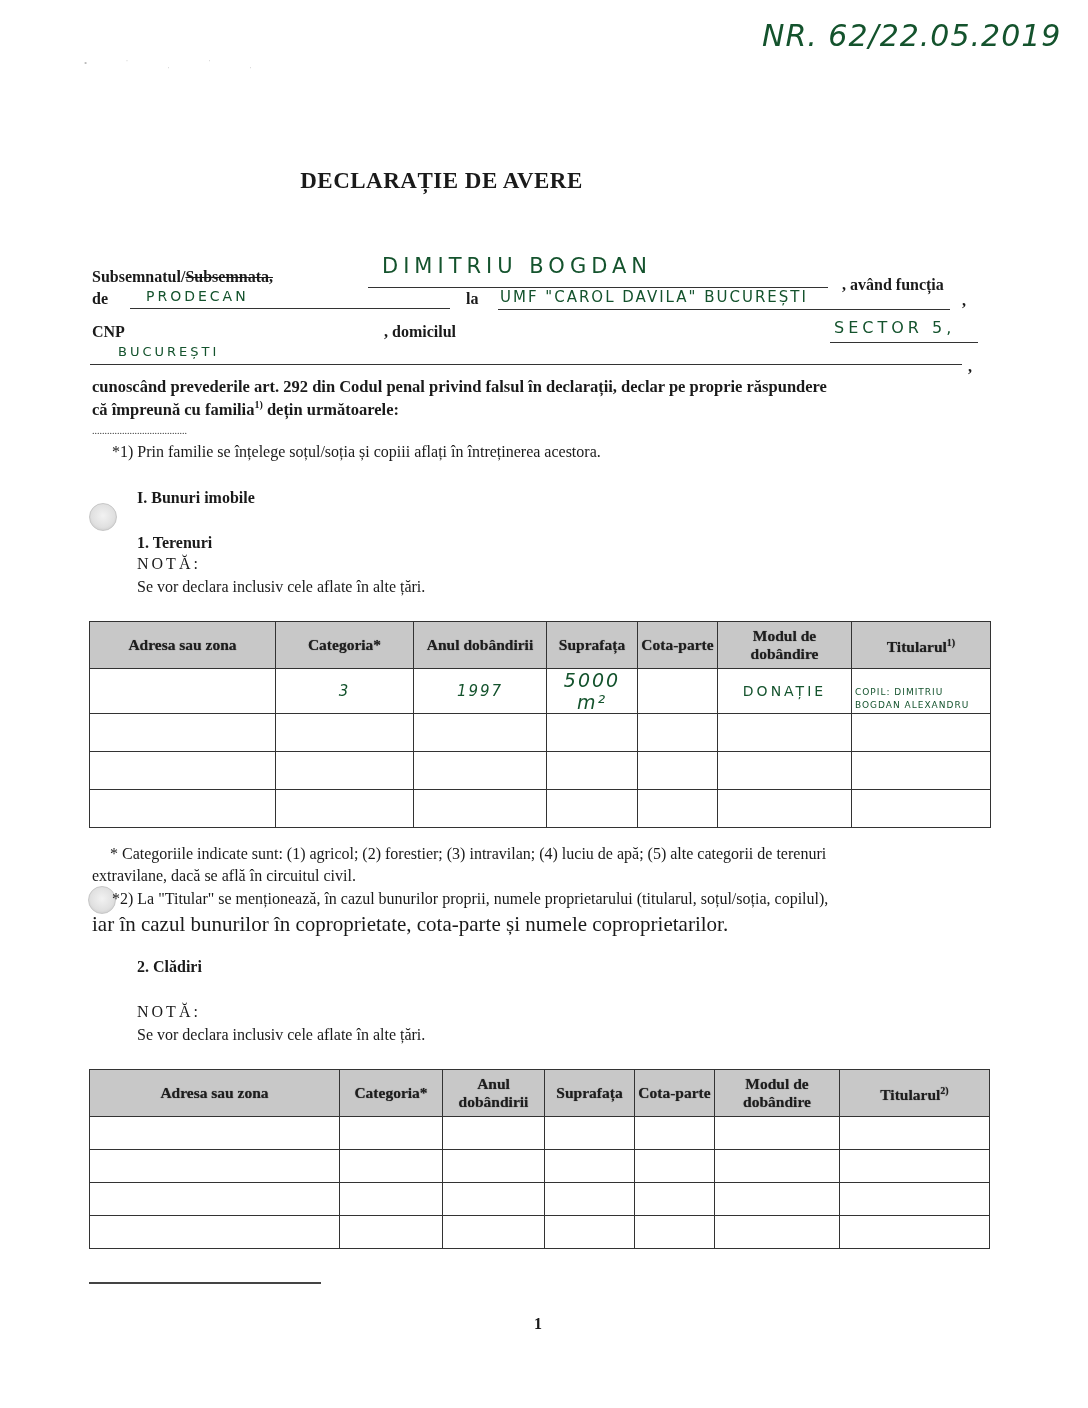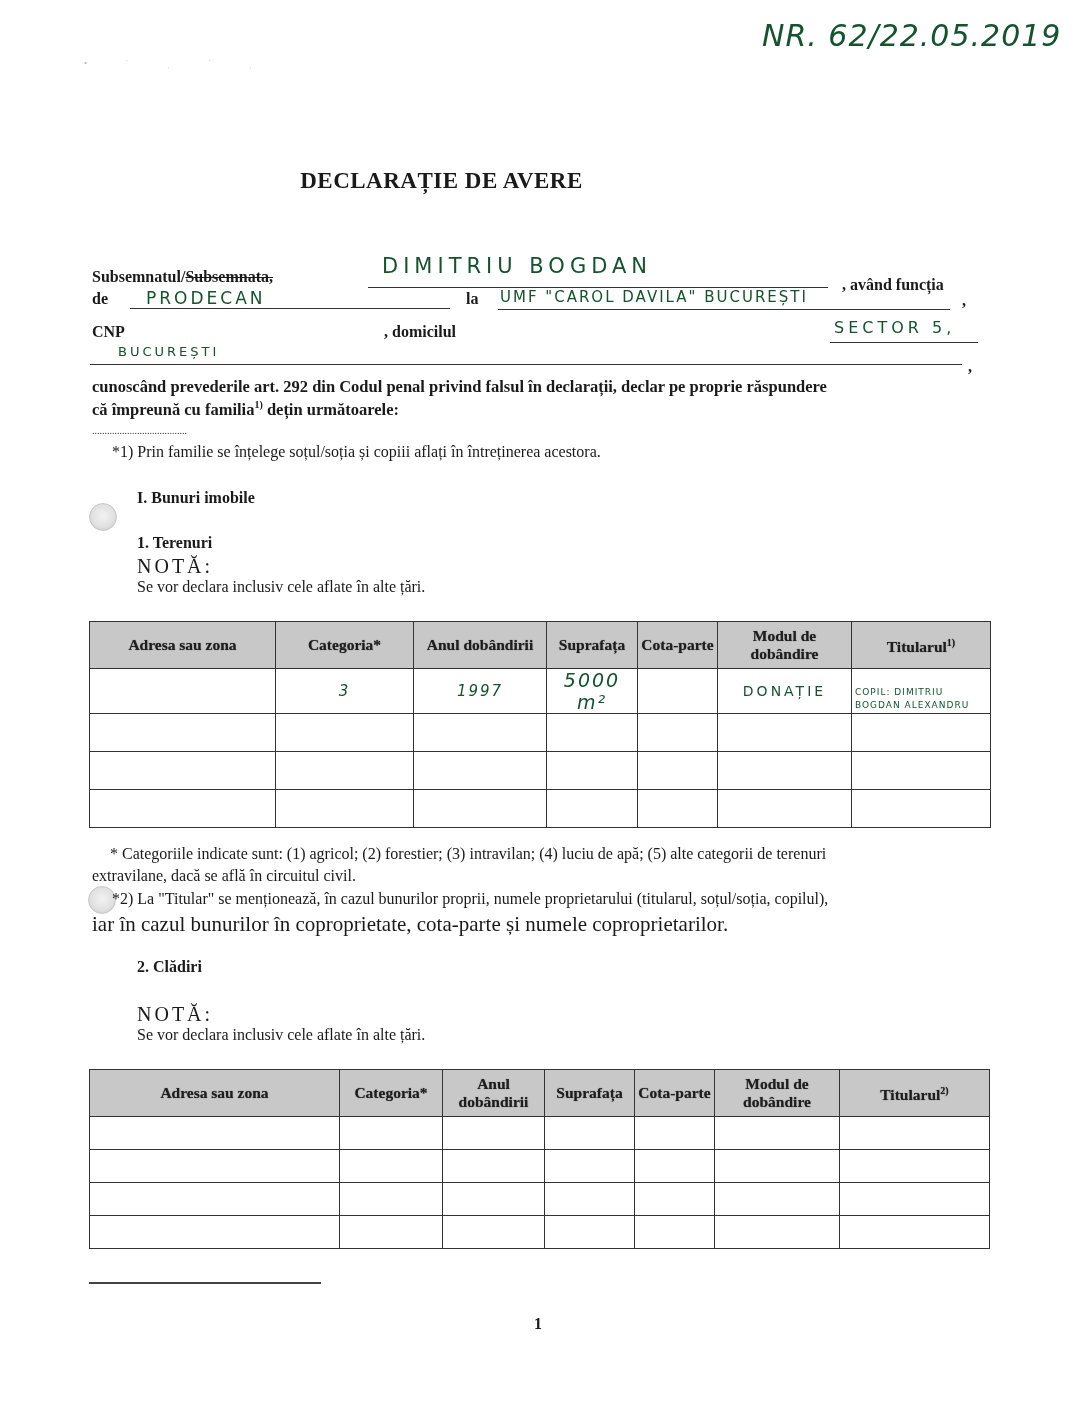--- a/index.html
+++ b/index.html
@@ -29,21 +29,21 @@
   #dots { left: 92px; top: 425px; font-size: 10px; letter-spacing: 0; color: #333; }
   #fn1 { left: 112px; top: 443px; font-size: 16px; }
 
   .circle-mark {
     position: absolute; width: 26px; height: 26px; border-radius: 50%;
     background: radial-gradient(circle at 50% 45%, #f2f2f2 0%, #e0e0e0 60%, #bdbdbd 100%);
     border: 1px solid #c7c7c7;
   }
 
   .h-sec { font-size: 16px; font-weight: bold; }
-  .nota { font-size: 20px; letter-spacing: 3px; }
+  .nota { font-size: 16px; letter-spacing: 3px; }
   .note { font-size: 16px; }
 
   table.assets {
     position: absolute; border-collapse: collapse; table-layout: fixed;
     font-family: "Liberation Serif", "DejaVu Serif", serif;
   }
   table.assets th, table.assets td { border: 1.5px solid #333; padding: 0; }
   table.assets th {
     background: #c8c8c8; font-size: 15.5px; font-weight: bold; color: #1e1e1e;
     line-height: 18px; text-align: center; vertical-align: middle;
@@ -71,21 +71,21 @@
 <div class="abs" id="title">DECLARAȚIE DE AVERE</div>
 
 <div class="abs lbl" style="left:92px; top:268px;">
   <span>Subsemnatul/</span><span class="strike">Subsemnata,</span>
 </div>
 <div class="abs hand hand-caps" style="left:382px; top:254px; font-size:21px; letter-spacing:5px;">DiMiTRiU   BOGDAN</div>
 <div class="line" style="left:368px; top:287px; width:460px;"></div>
 <div class="abs lbl" style="left:842px; top:276px;">, având funcția</div>
 
 <div class="abs lbl" style="left:92px; top:290px;">de</div>
-<div class="abs hand hand-caps" style="left:146px; top:288px; font-size:17px;">PRODECAN</div>
+<div class="abs hand hand-caps" style="left:146px; top:288px; font-size:14px;">PRODECAN</div>
 <div class="line" style="left:130px; top:308px; width:320px;"></div>
 <div class="abs lbl" style="left:466px; top:290px;">la</div>
 <div class="abs hand hand-caps" style="left:500px; top:288px; font-size:15px; letter-spacing:2px;">UMF "CAROL DAVILA" BUCUREȘTI</div>
 <div class="line" style="left:498px; top:309px; width:452px;"></div>
 <div class="abs lbl" style="left:962px; top:292px;">,</div>
 
 <div class="abs lbl" style="left:92px; top:323px;">CNP</div>
 <div class="abs" style="left:140px; top:320px; width:230px; height:22px;"></div>
 <div class="abs lbl" style="left:384px; top:323px;">, domicilul</div>
 <div class="abs hand hand-caps" style="left:834px; top:318px; font-size:16px; letter-spacing:4px;">SECTOR 5,</div>

